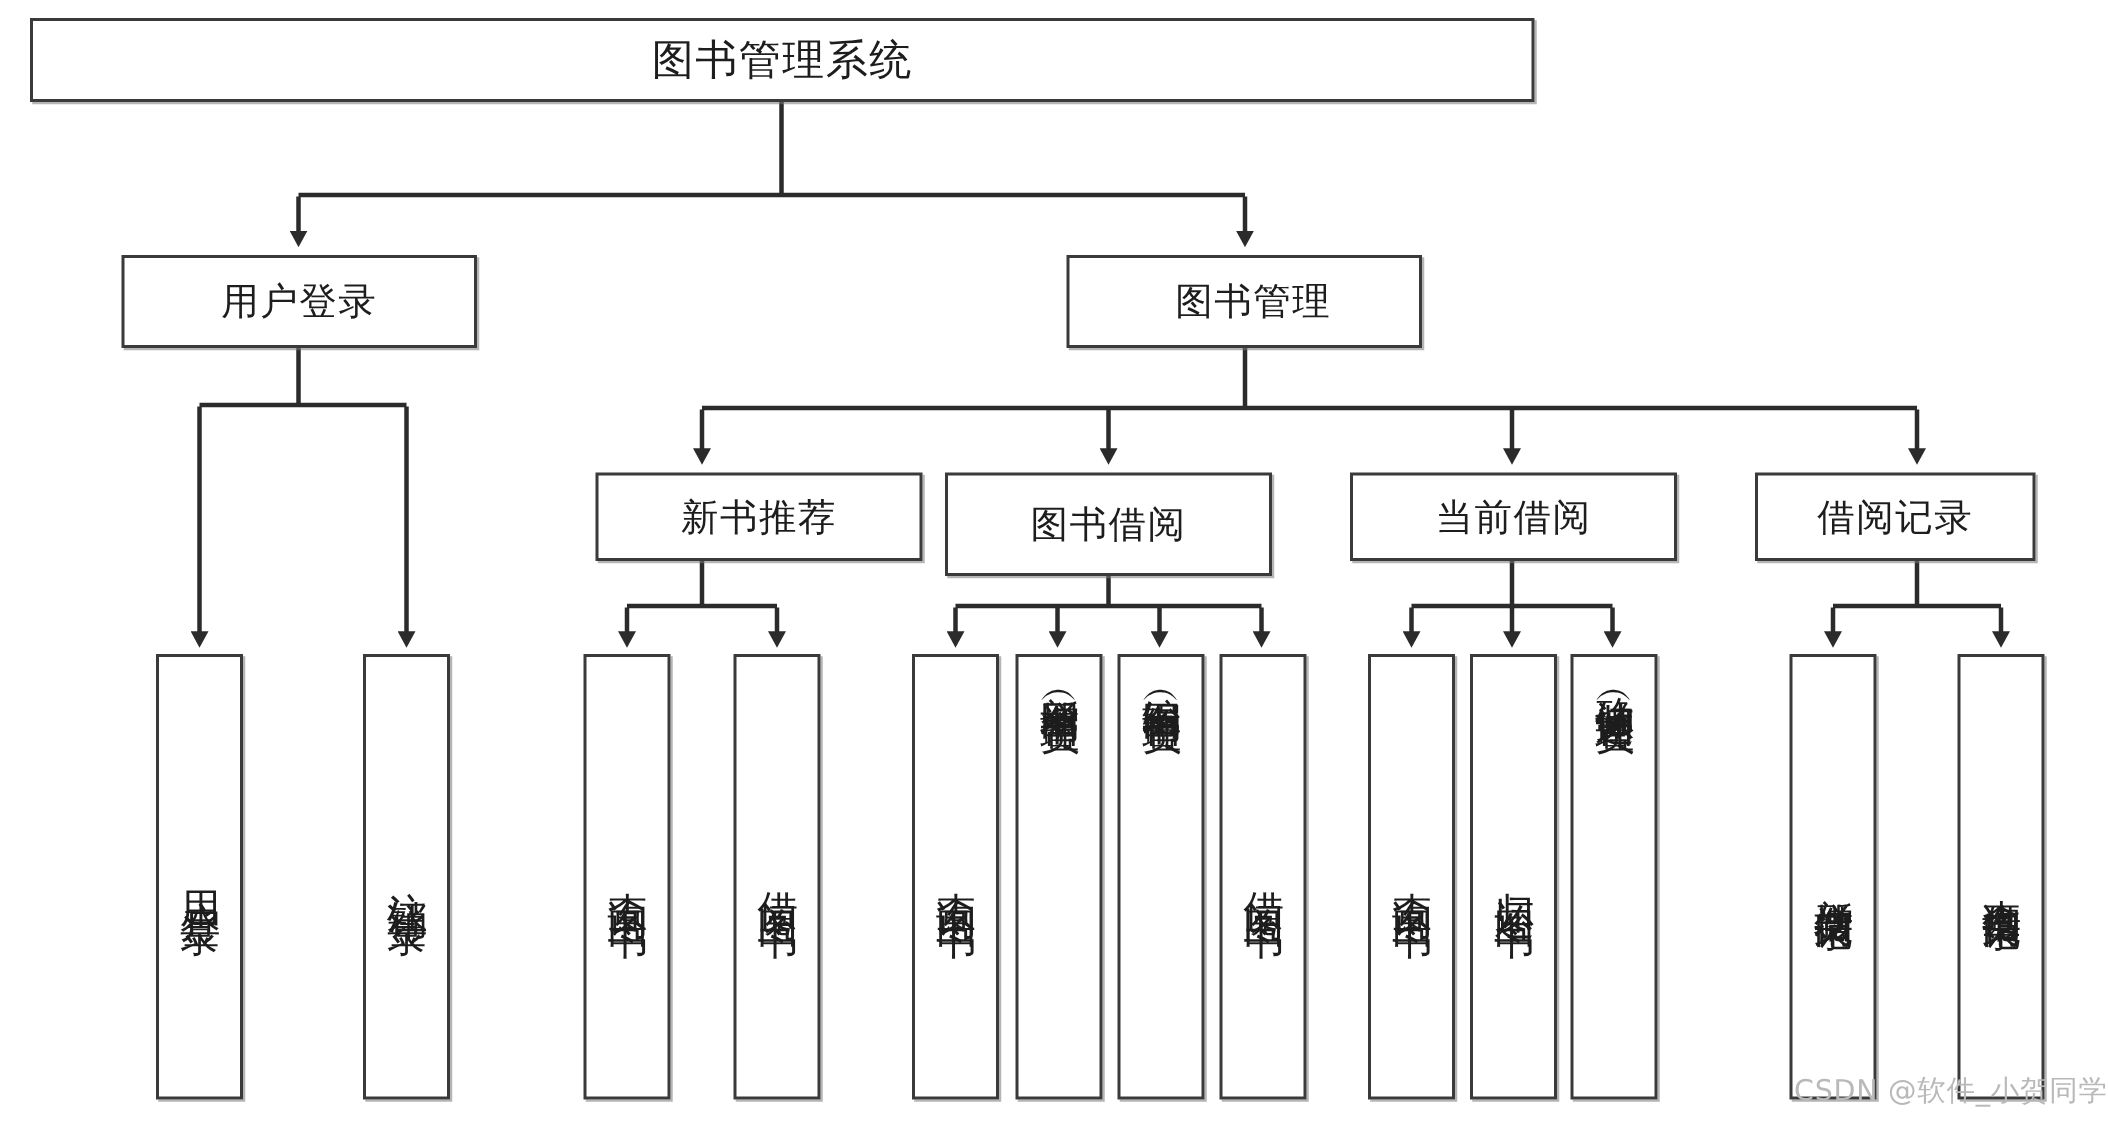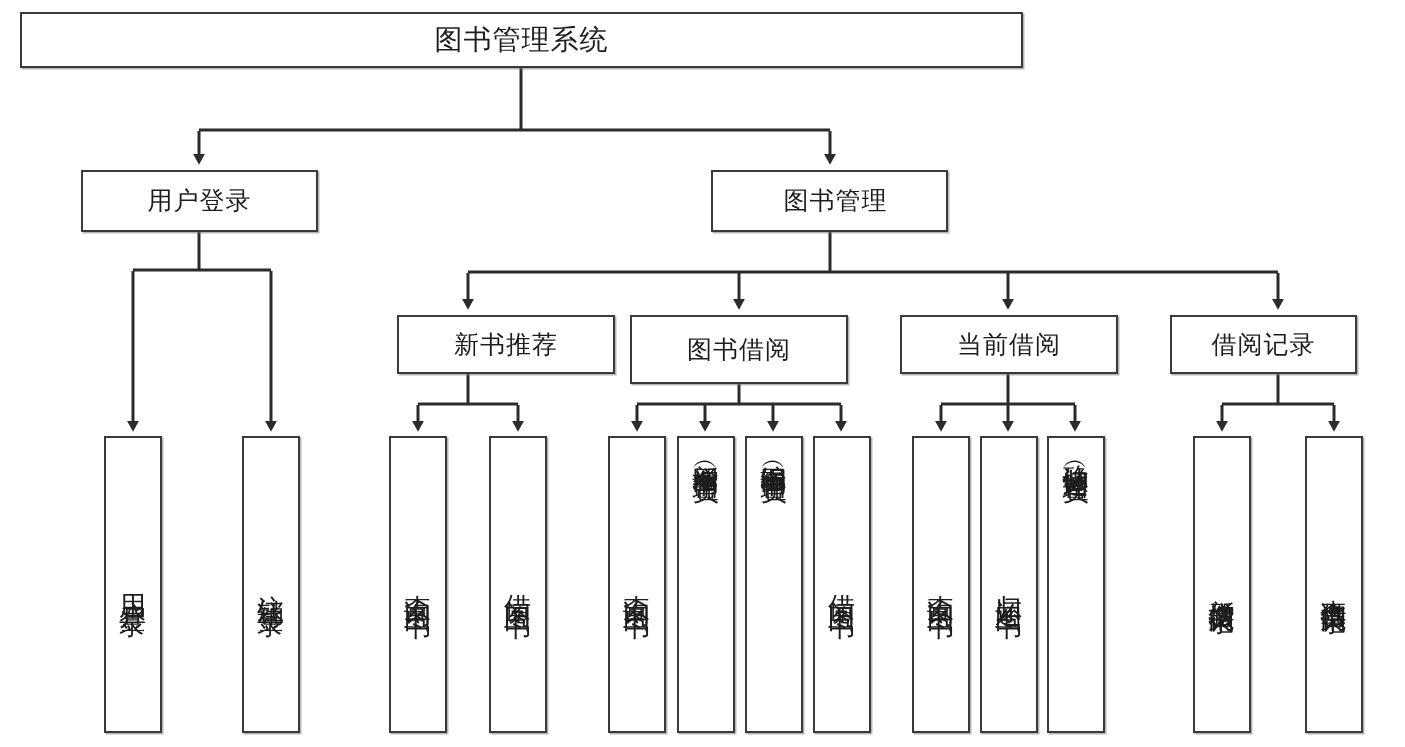--- a/index.html
+++ b/index.html
@@ -210,14 +210,17 @@
   </div>
 
   <div class="node v tight" style="left:1193px; top:436px; width:58px; height:297px;">
     <span class="label">新增借阅记录</span>
   </div>
 
   <div class="node v tight" style="left:1305px; top:436px; width:58px; height:297px;">
     <span class="label">查询借阅记录</span>
   </div>
 
+  <div class="watermark" style="left:1196px; top:714px;">
+    <span>CSDN @软件_小贺同学</span>
+  </div>
 
 </div>
 
 </body></html>

